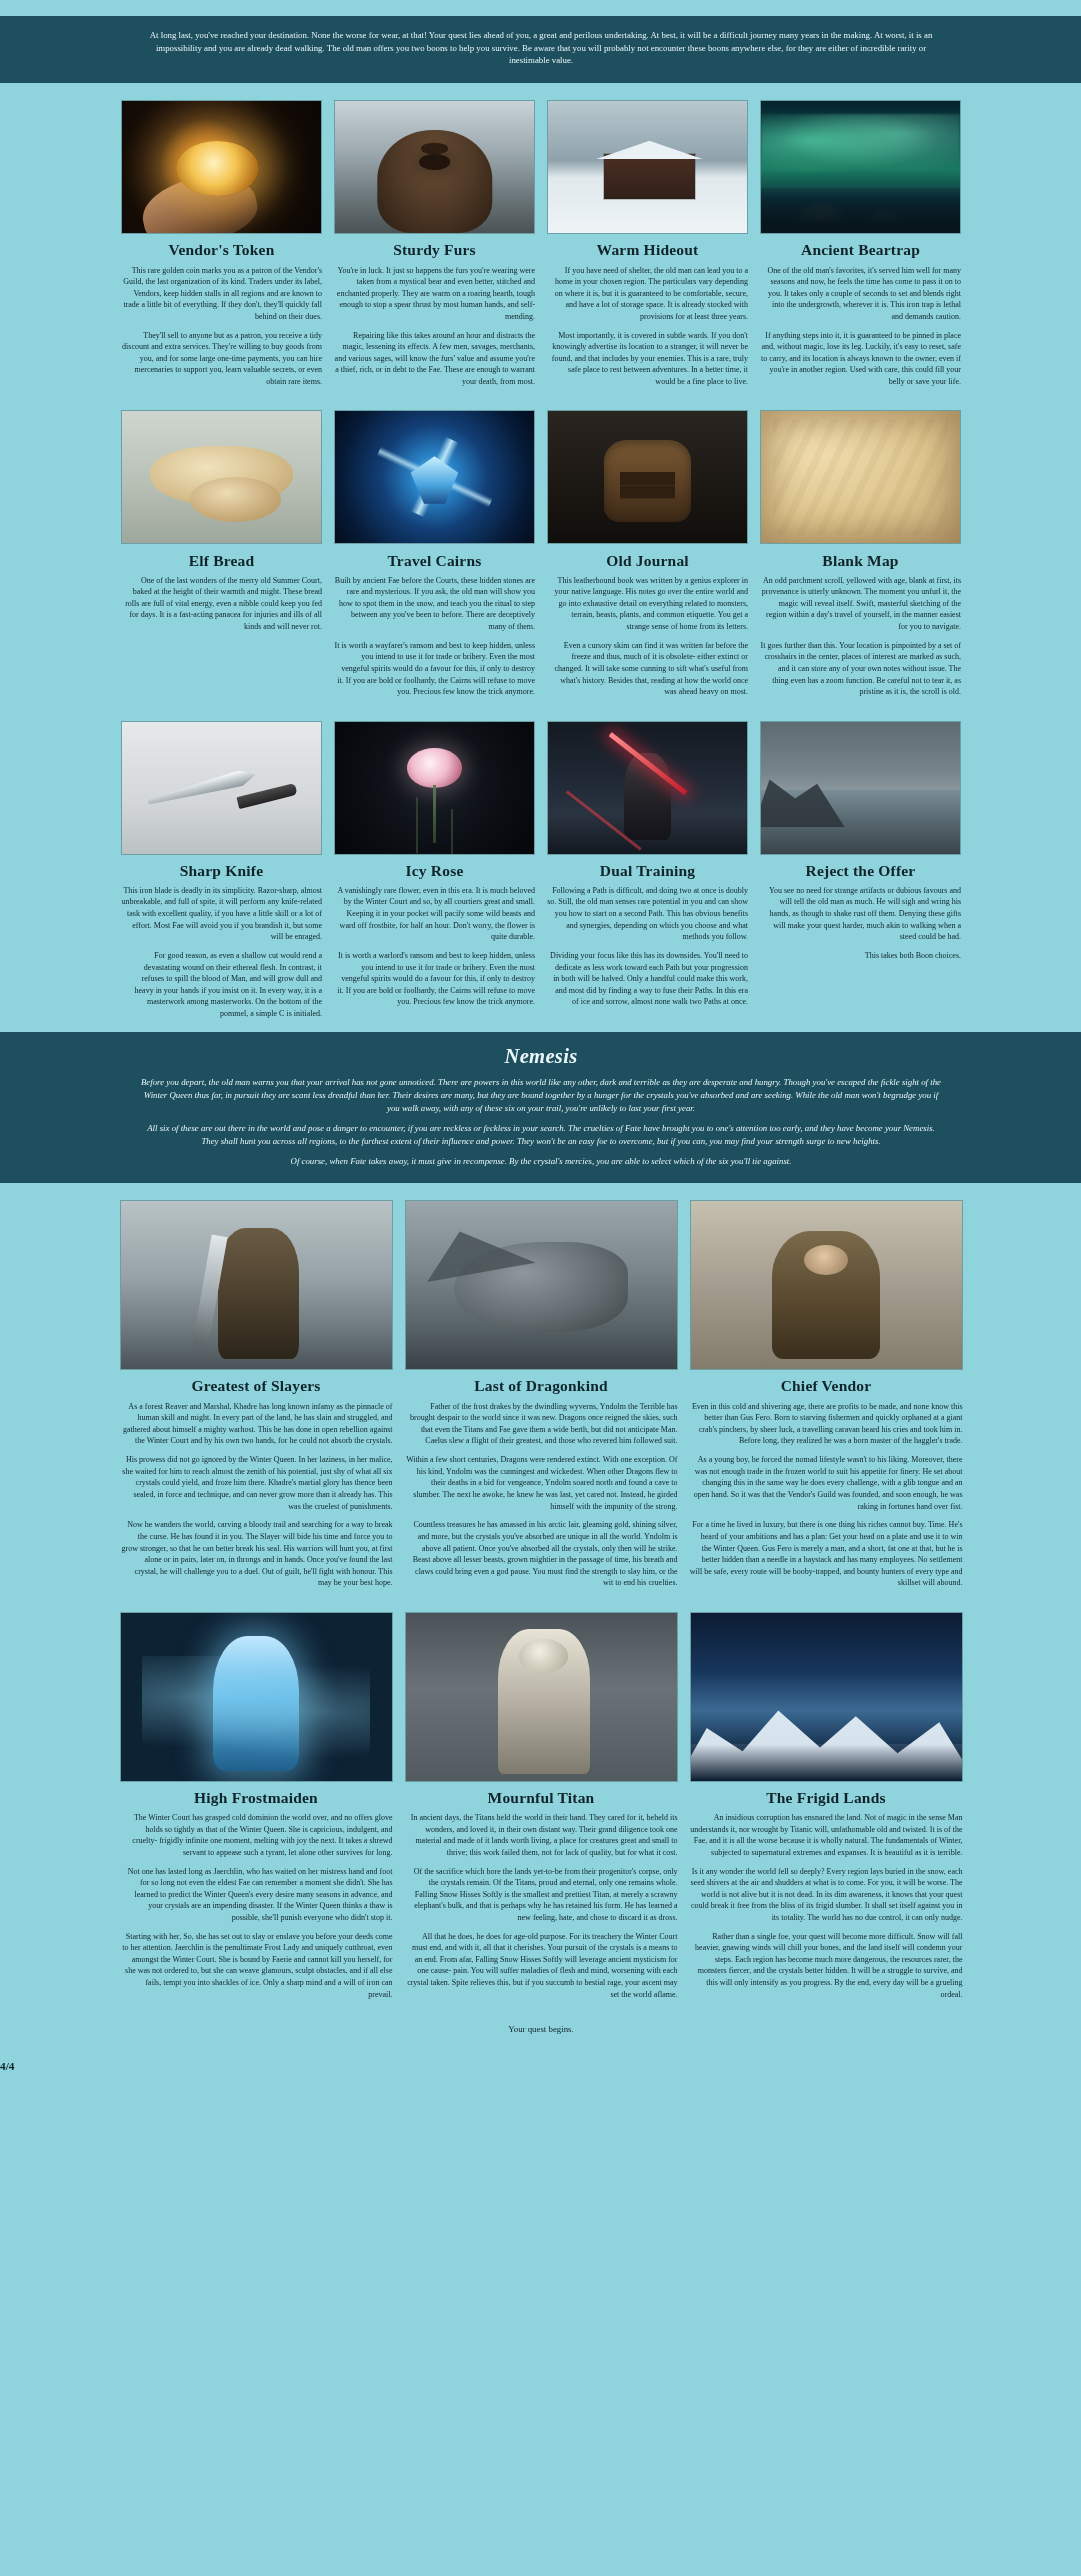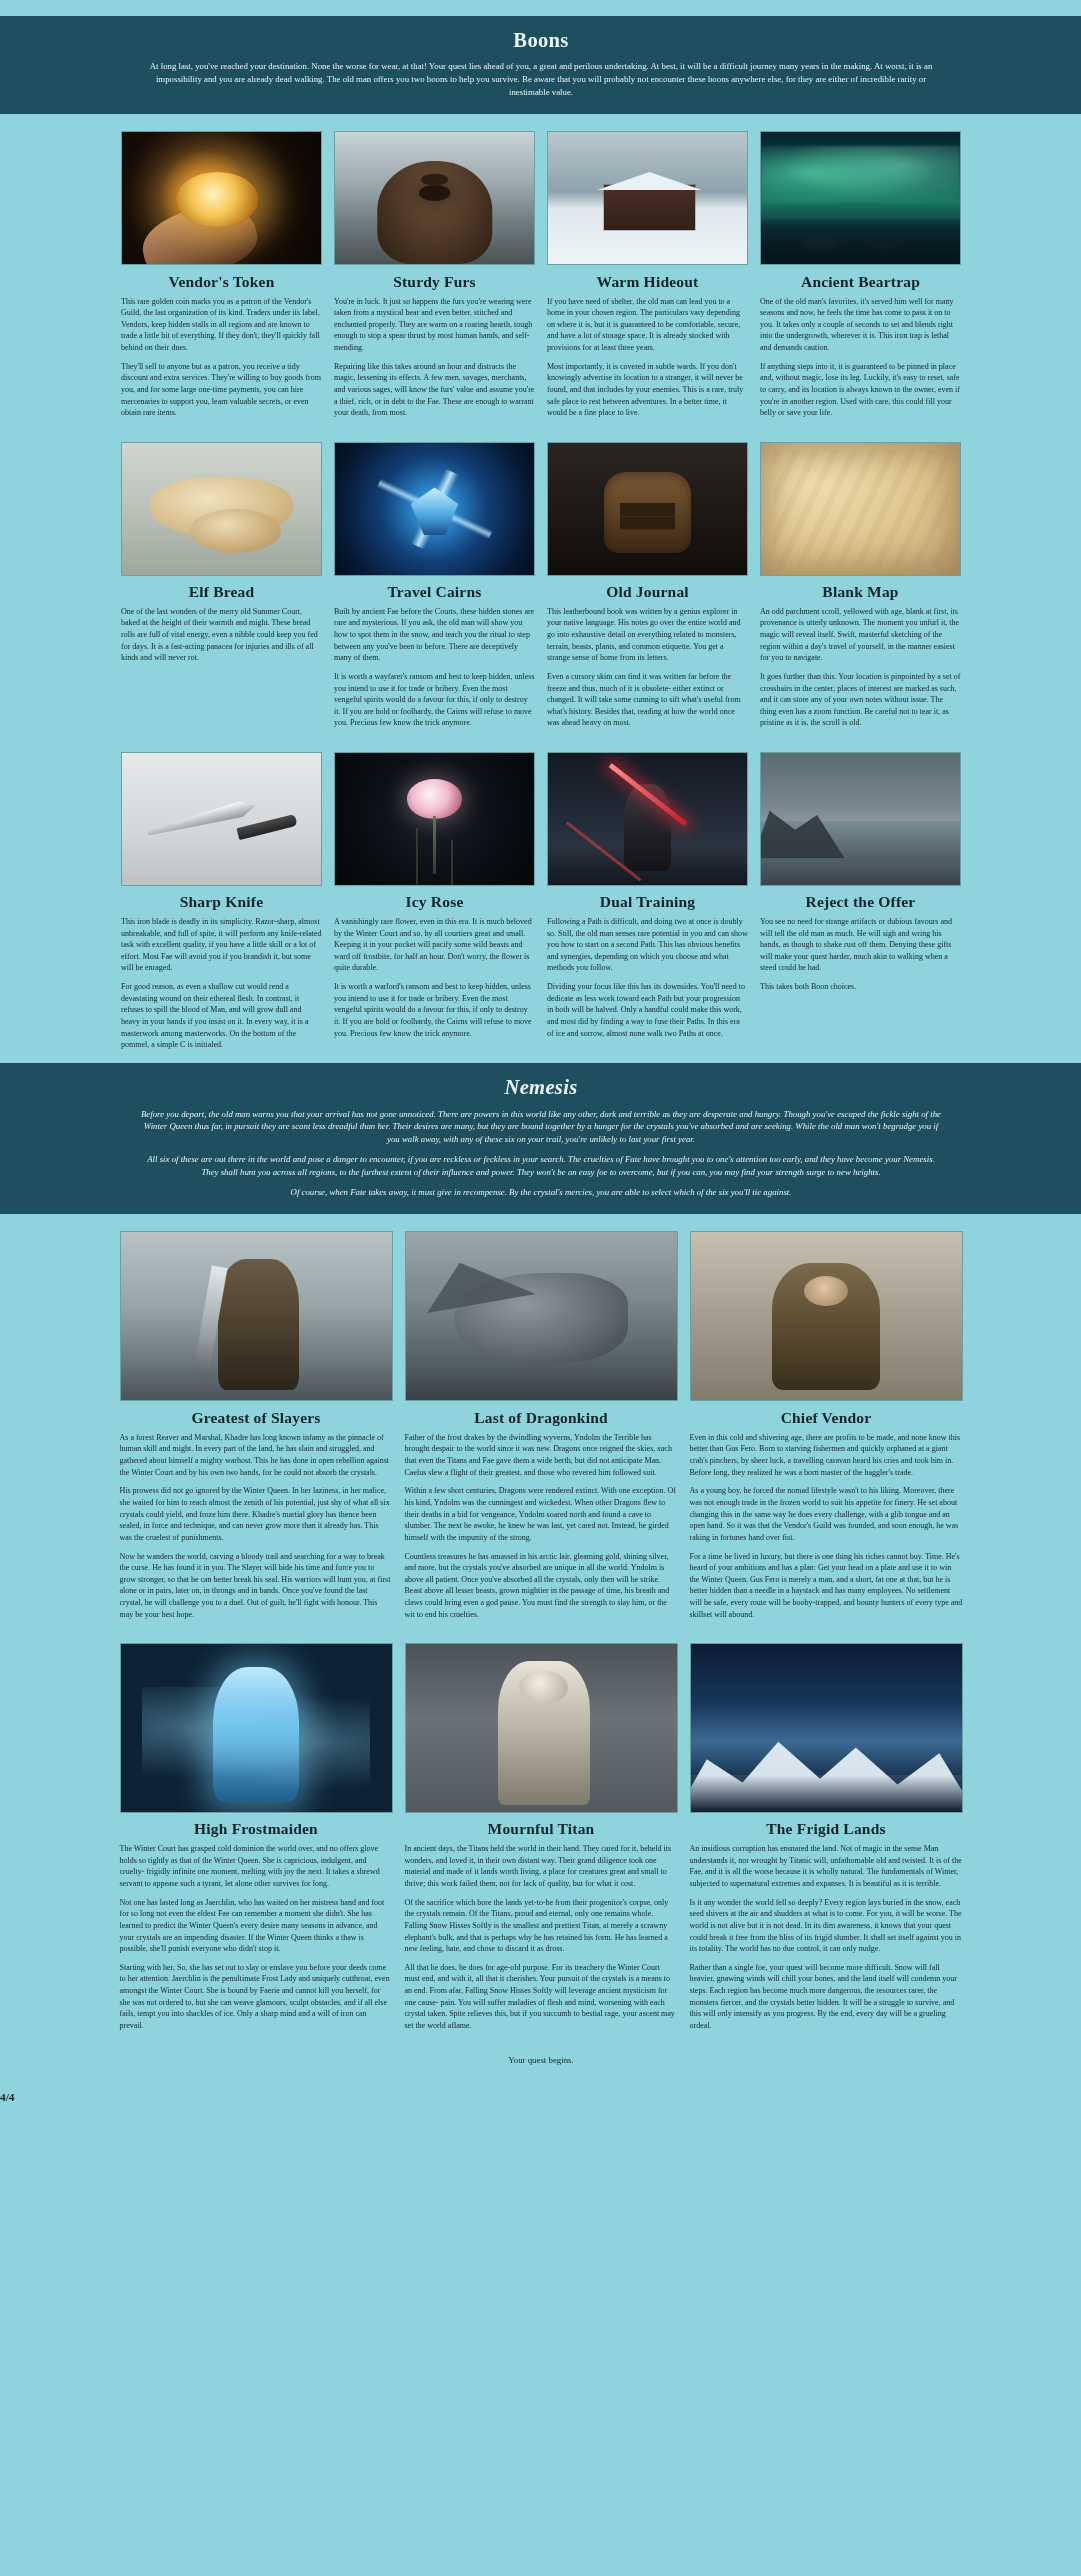--- a/index.html
+++ b/index.html
@@ -55,21 +55,21 @@
     overflow:hidden;
   }
   .grid.three .card .art { height:170px; }
   .card h2 {
     text-align:center;
     font-size:15.5px;
     font-weight:bold;
     margin:7.2px 0 5.2px 0;
     letter-spacing:0.2px;
   }
-  .card .body { font-size:8px; line-height:1.45; text-align:left; }
+  .card .body { font-size:8px; line-height:1.45; text-align:right; }
   .card .body p { margin:0 0 7.2px 0; }
   .card .body p:last-child { margin-bottom:0; }
 
   
   .closing {
     padding:17.5px 103px 5.2px 103px;
     text-align:center;
     font-size:8.8px;
     line-height:1.5;
   }
@@ -336,21 +336,20 @@
     content:""; position:absolute; left:0; bottom:0; width:100%; height:22%;
     background:linear-gradient(180deg, rgba(230,242,250,0.1), #0b1a2e);
   }
 </style>
 </head>
 <body>
 
 <div class="page">
 
   <section class="banner">
-    <h1>Boons</h1>
     <p>At long last, you've reached your destination. None the worse for wear, at that! Your quest lies ahead of you, a great and perilous undertaking. At best, it will be a difficult journey many years in the making. At worst, it is an impossibility and you are already dead walking. The old man offers you two boons to help you survive. Be aware that you will probably not encounter these boons anywhere else, for they are either of incredible rarity or inestimable value.</p>
   </section>
 
   <div class="grid four">
     <div class="card">
       <div class="art">
           <div class="art-inner a-token"></div>
         </div>
       <h2>Vendor's Token</h2>
       <div class="body">

